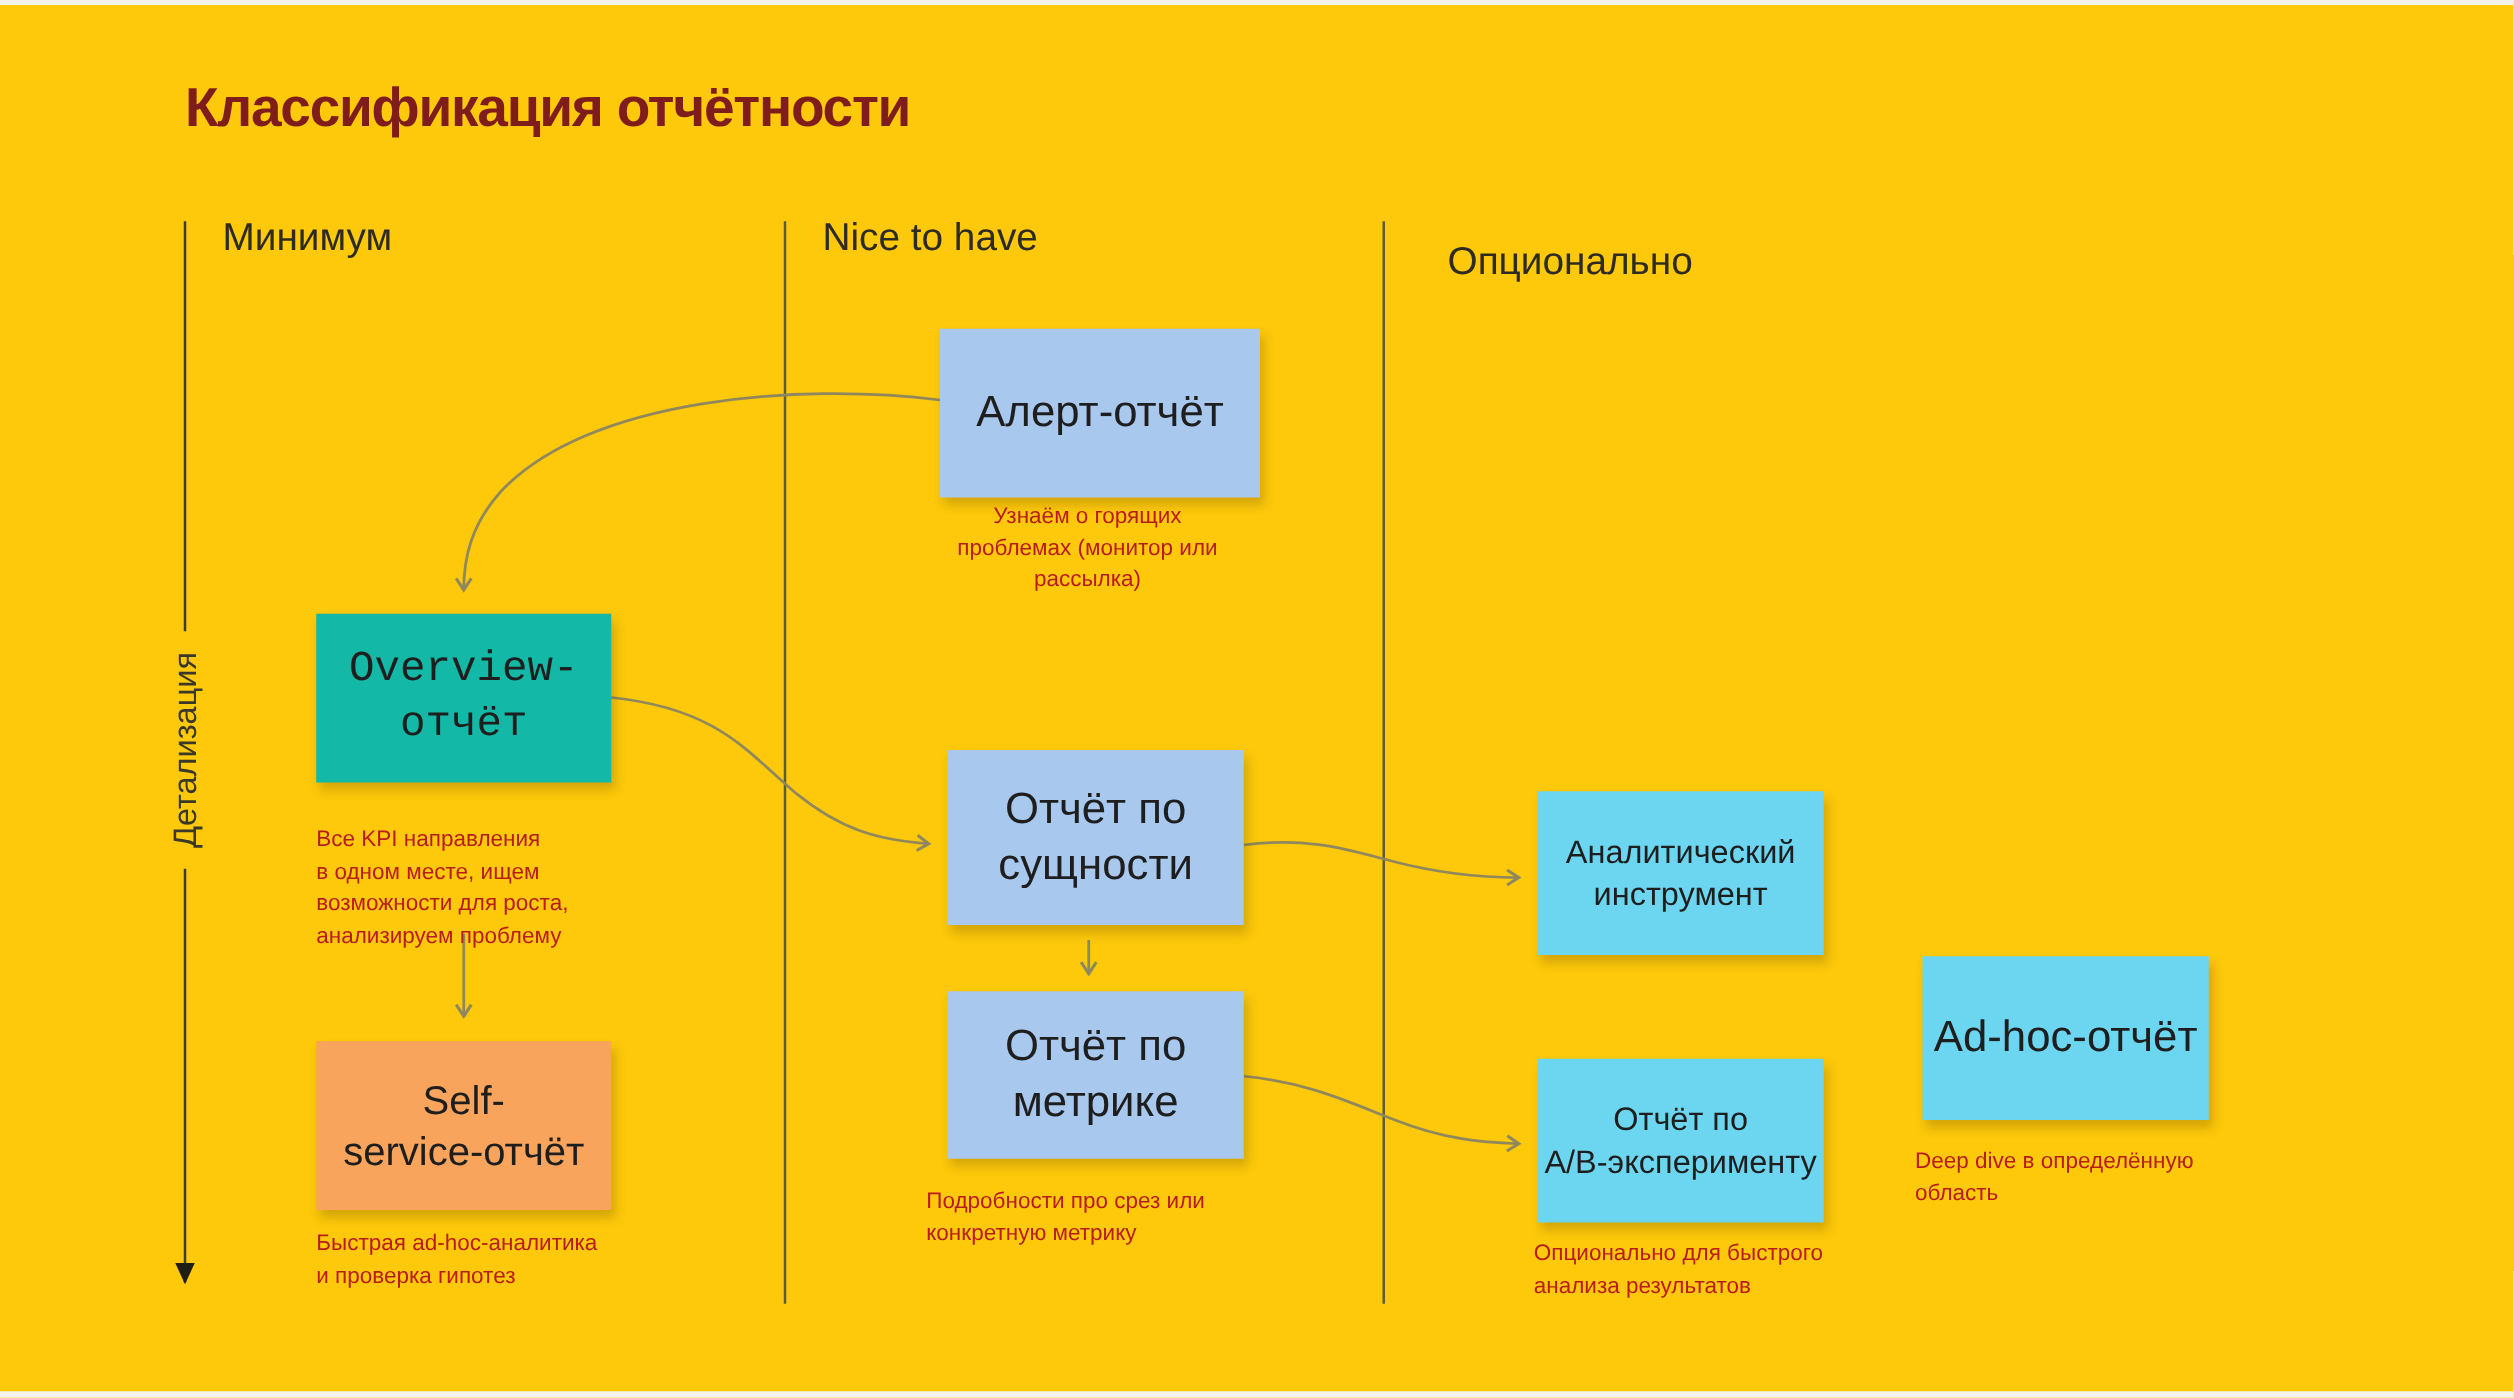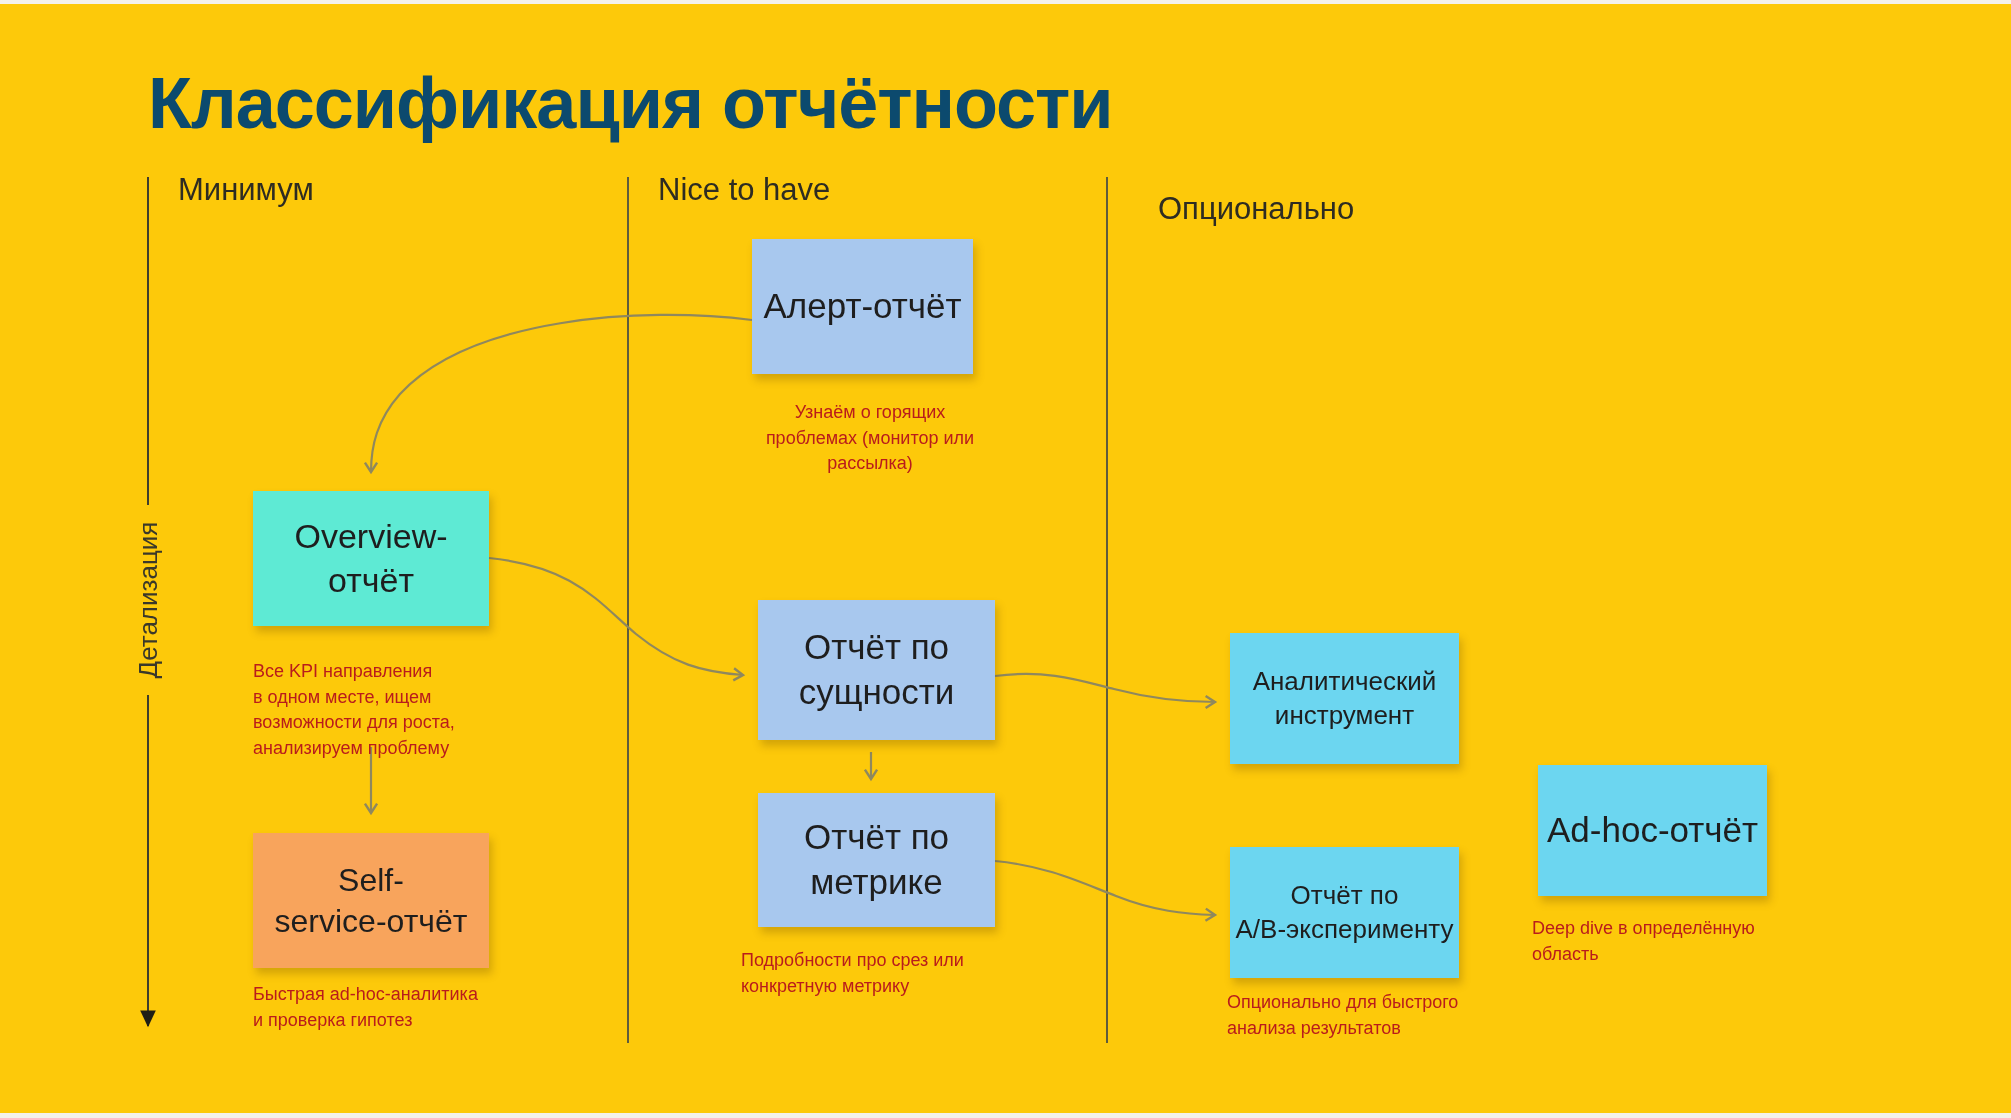--- a/index.html
+++ b/index.html
@@ -7,21 +7,21 @@
     position:relative;width:2011px;height:1118px;overflow:hidden;
     background:#FDC90A;
     font-family:"Liberation Sans","DejaVu Sans",sans-serif;
   }
   .edge-strip{position:absolute;left:0;width:2011px;background:#F4F2EC;}
   .edge-strip.top{top:0;height:4px;}
   .edge-strip.bottom{bottom:0;height:5px;}
 
   .page-title{
     position:absolute;left:148px;top:62px;margin:0;
-    font-size:72px;font-weight:700;color:#0c4a6e;letter-spacing:-1px;
+    font-size:44px;font-weight:700;color:#7f1d1d;letter-spacing:-1px;
   }
   .col-header{
     position:absolute;top:172px;
     font-size:31px;font-weight:400;color:#2E2C22;
   }
   #col-minimum{left:178px;}
   #col-nice{left:658px;}
   #col-optional{left:1158px;margin-top:19px;}
 
   .axis-label{
@@ -33,21 +33,21 @@
   svg.lines{position:absolute;left:0;top:0;}
   .divider{stroke:#5F5C3C;stroke-width:2;fill:none;}
   .axisline{stroke:#403D2C;stroke-width:2;fill:none;}
   .connector{stroke:#8F885E;stroke-width:2.2;fill:none;}
 
   .card{
     position:absolute;display:flex;align-items:center;justify-content:center;
     text-align:center;color:#1E1E1E;white-space:pre-line;line-height:1.28;
     box-shadow:3px 6px 8px rgba(90,60,0,0.25);
   }
-  #card-alert  {left:752px;top:239px;width:221px;height:135px;font-size:35px;}
+  #card-alert  {left:752px;top:263px;width:256px;height:135px;font-size:35px;}
   #card-overview{left:253px;top:491px;width:236px;height:135px;font-size:34px;}
   #card-self   {left:253px;top:833px;width:236px;height:135px;font-size:32px;}
   #card-entity {left:758px;top:600px;width:237px;height:140px;font-size:35px;}
   #card-metric {left:758px;top:793px;width:237px;height:134px;font-size:35px;}
   #card-tool   {left:1230px;top:633px;width:229px;height:131px;font-size:26px;}
   #card-ab     {left:1230px;top:847px;width:229px;height:131px;font-size:26px;}
   #card-adhoc  {left:1538px;top:765px;width:229px;height:131px;font-size:35px;}
 
   .caption{
     position:absolute;font-size:18px;line-height:1.42;color:#b91c1c;
@@ -95,21 +95,21 @@
     <path class="connector" d="M489 558 C575 567 598 602 636 634 C673 664 702 672 743 675" marker-end="url(#chev)"></path>
     <path class="connector" d="M371 747 V813" marker-end="url(#chev)"></path>
     <path class="connector" d="M871 752 V779" marker-end="url(#chev)"></path>
     <path class="connector" d="M995 676 C1048 669 1082 681 1114 689 C1152 699 1184 702 1215 702" marker-end="url(#chev)"></path>
     <path class="connector" d="M995 861 C1048 866 1082 883 1116 896 C1154 911 1184 914 1215 915" marker-end="url(#chev)"></path>
   </svg>
 
   <div class="axis-label">Детализация</div>
 
   <div class="card" id="card-alert" style="background: rgb(168, 200, 238);">Алерт-отчёт</div>
-  <div class="card" id="card-overview" style="background: #5eead4;">Overview-
+  <div class="card" id="card-overview" style="background: #14b8a6; font-family: Liberation Mono, monospace;">Overview-
 отчёт</div>
   <div class="card" id="card-self" style="background: rgb(248, 164, 92);">Self-
 service-отчёт</div>
   <div class="card" id="card-entity" style="background: rgb(168, 200, 238);">Отчёт по
 сущности</div>
   <div class="card" id="card-metric" style="background: rgb(168, 200, 238);">Отчёт по
 метрике</div>
   <div class="card" id="card-tool" style="background: rgb(108, 214, 240);">Аналитический
 инструмент</div>
   <div class="card" id="card-ab" style="background: rgb(108, 214, 240);">Отчёт по

